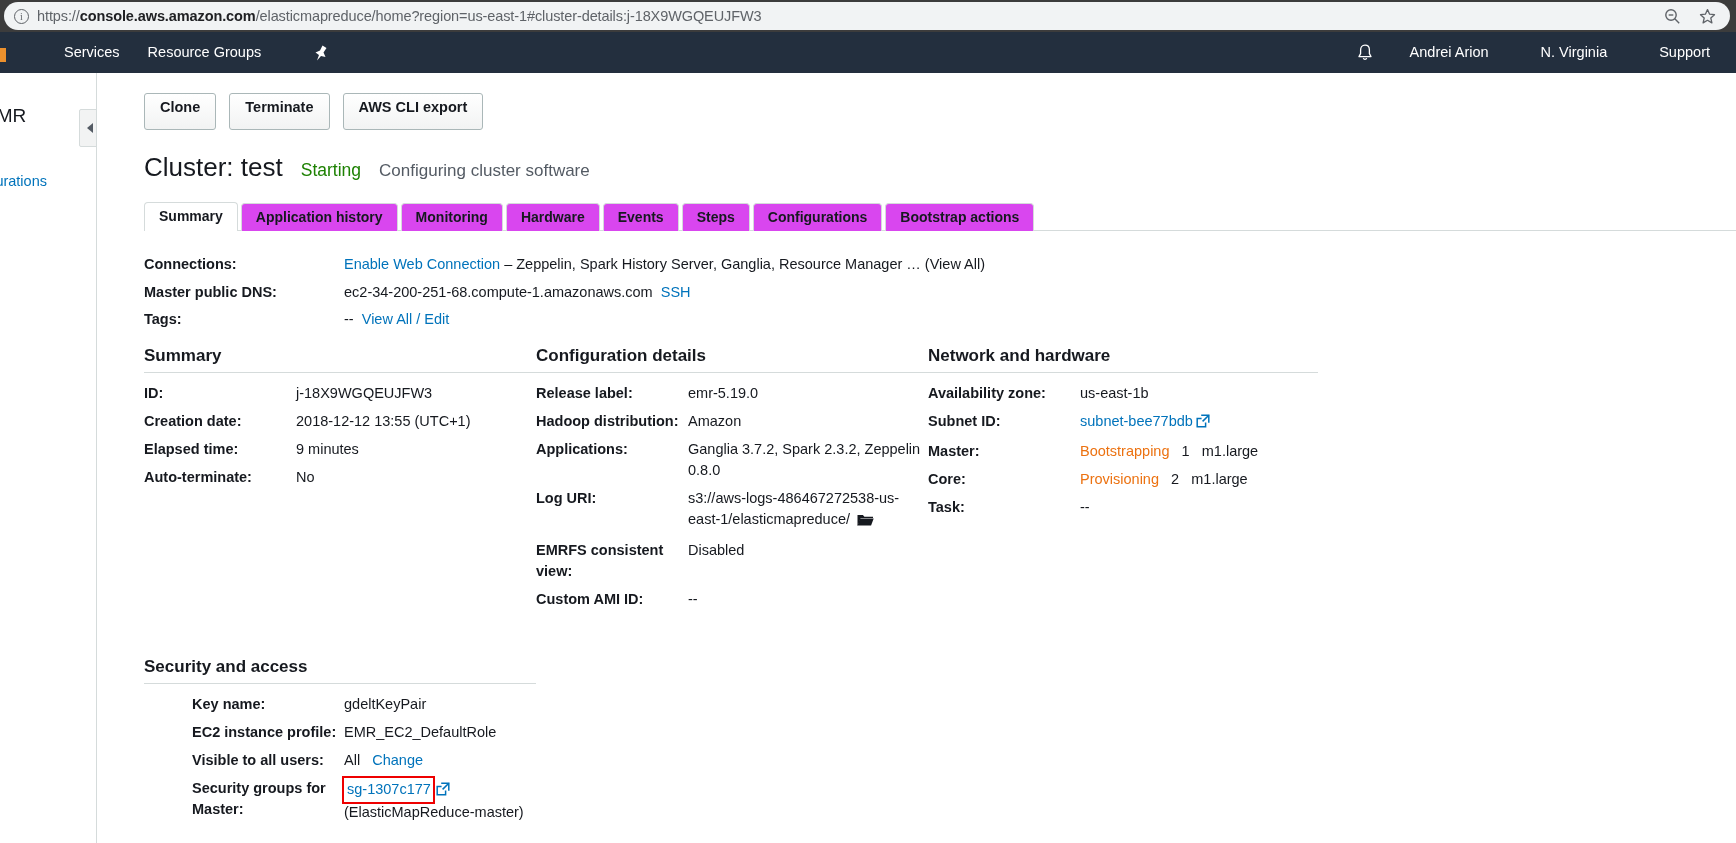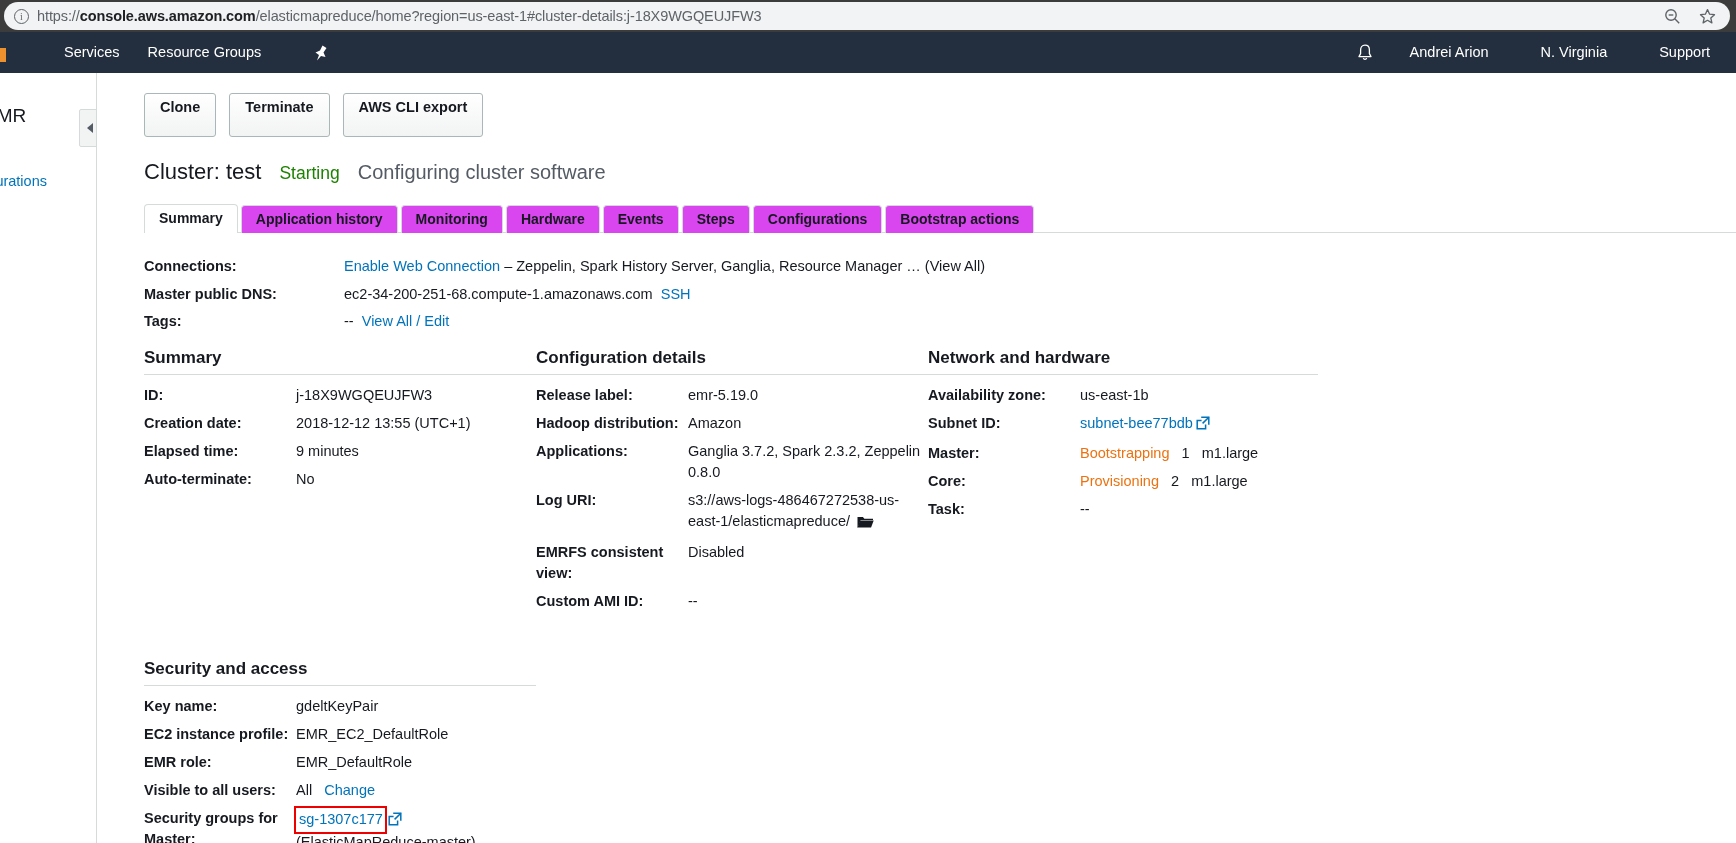--- a/index.html
+++ b/index.html
@@ -145,35 +145,35 @@
     overflow: hidden;
   }
   .btn-row { display: flex; gap: 13px; margin-bottom: 22px; }
   .btn {
     background: linear-gradient(to bottom, #ffffff 0%, #f2f3f3 100%);
     border: 1px solid #aab7b8;
     border-radius: 3px;
     font-size: 14.5px;
     font-weight: bold;
     color: #16191f;
-    padding: 6px 15px 20px;
+    padding: 6px 15px 13px;
     cursor: pointer;
     font-family: "Liberation Sans", sans-serif;
     line-height: 1.1;
   }
 
   .title-row {
     display: flex;
     align-items: baseline;
     gap: 18px;
     margin-bottom: 20px;
   }
-  .page-title { font-size: 22px; color: #16191f; font-weight: normal; }
+  .page-title { font-size: 26px; color: #16191f; font-weight: normal; }
   .status-starting { font-size: 17.5px; color: #1d8102; }
-  .status-sub { font-size: 20px; color: #545b64; }
+  .status-sub { font-size: 17px; color: #545b64; }
 
   
   .tabs {
     display: flex;
     align-items: flex-end;
     gap: 3px;
     border-bottom: 1px solid #d5dbdb;
     height: 28px;
     margin-bottom: 24px;
     position: relative;
@@ -249,21 +249,21 @@
   .panel.summary .kv .k { width: 152px; flex: 0 0 152px; }
   .panel.config  .kv .k { width: 152px; flex: 0 0 152px; }
   .panel.network .kv .k { width: 152px; flex: 0 0 152px; }
   .orange { color: #ec7211; }
 
   .ext-icon { display: inline-block; vertical-align: -2px; margin-left: 3px; }
   .folder-icon { display: inline-block; vertical-align: -3px; margin-left: 7px; }
 
   
   .security-wrap { margin-top: 40px; width: 392px; }
-  .security-wrap .kv .k { width: 152px; flex: 0 0 152px; }
+  .security-wrap .kv .k { width: 152px; flex: 0 0 152px; margin-left: 48px; }
   .sg-highlight {
     outline: 2px solid #ee0000;
     outline-offset: 0px;
     padding: 1px 2px 2px 3px;
     display: inline-block;
     position: relative;
   }
   .kv.wrapk .k { align-self: flex-start; }
 </style>
 </head>
@@ -469,24 +469,20 @@
     <div class="panel-head">Security and access</div>
     <div class="kv">
       <span class="k">Key name:</span>
       <span class="v">gdeltKeyPair</span>
     </div>
     <div class="kv">
       <span class="k">EC2 instance profile:</span>
       <span class="v">EMR_EC2_DefaultRole</span>
     </div>
     <div class="kv">
-      <span class="k">EMR role:</span>
-      <span class="v">EMR_DefaultRole</span>
-    </div>
-    <div class="kv">
       <span class="k">Visible to all users:</span>
       <span class="v">
         <span>All</span>
         &nbsp;&nbsp;<a class="lnk">Change</a>
       </span>
     </div>
     <div class="kv wrapk">
       <span class="k">Security groups for Master:</span>
       <span class="v">
         <span class="sg-highlight"><a class="lnk">sg-1307c177</a></span><span class="ext-icon"><svg width="14" height="14" viewBox="0 0 14 14">

